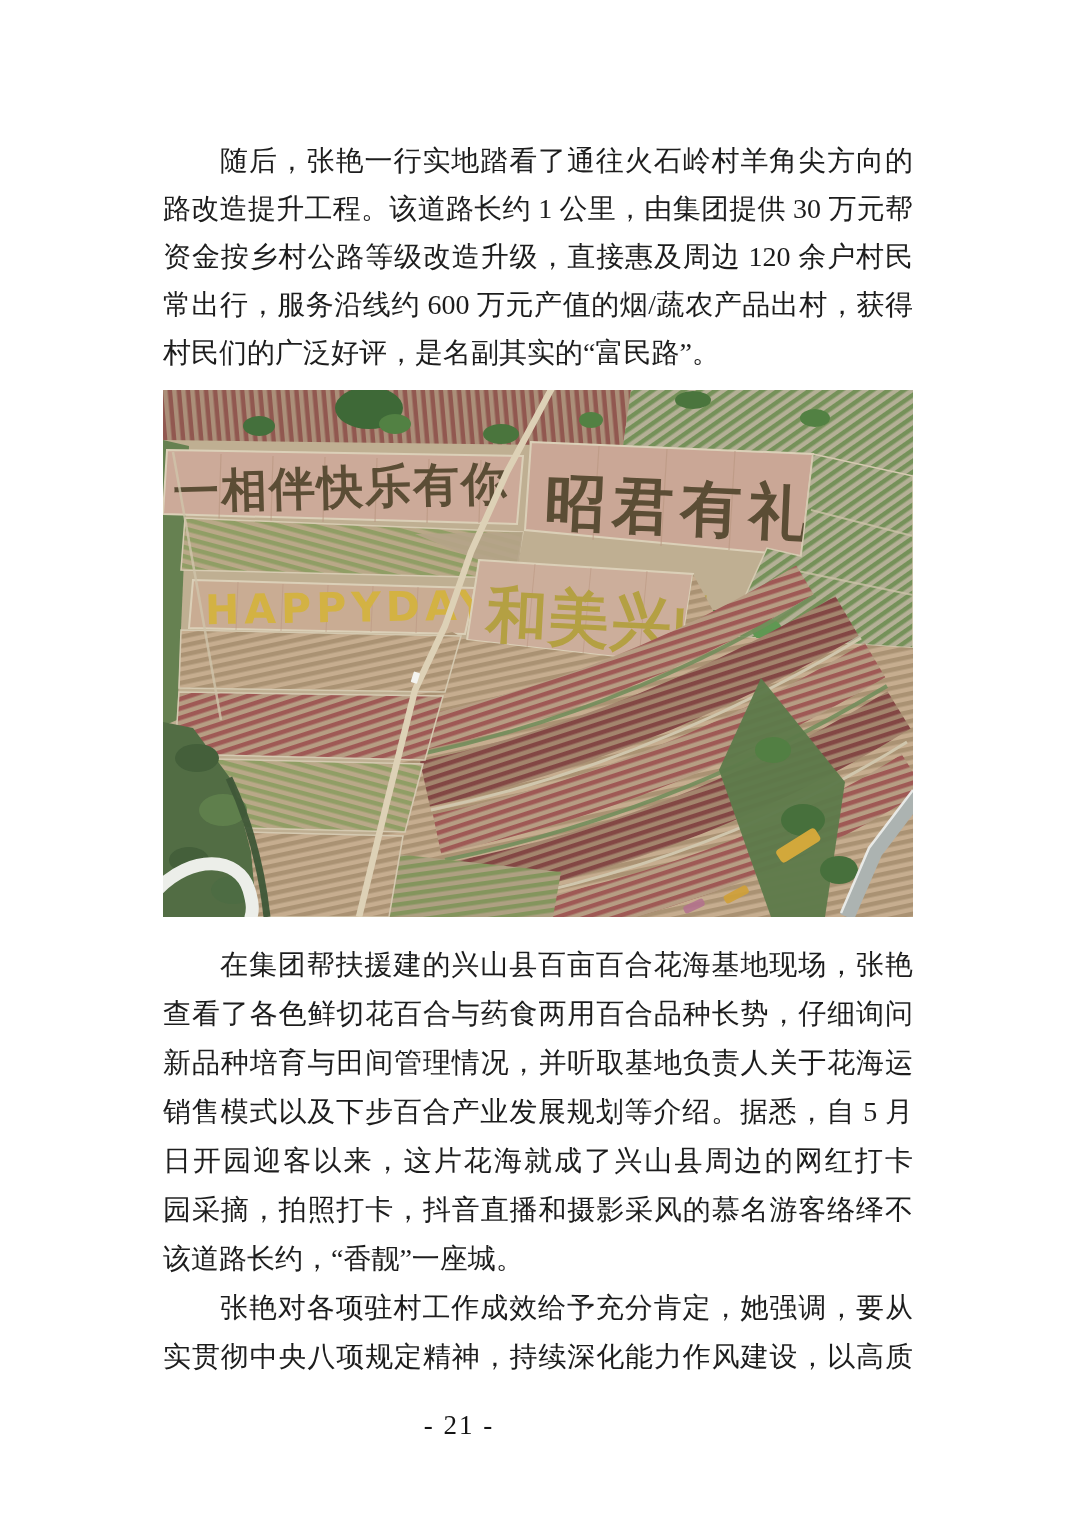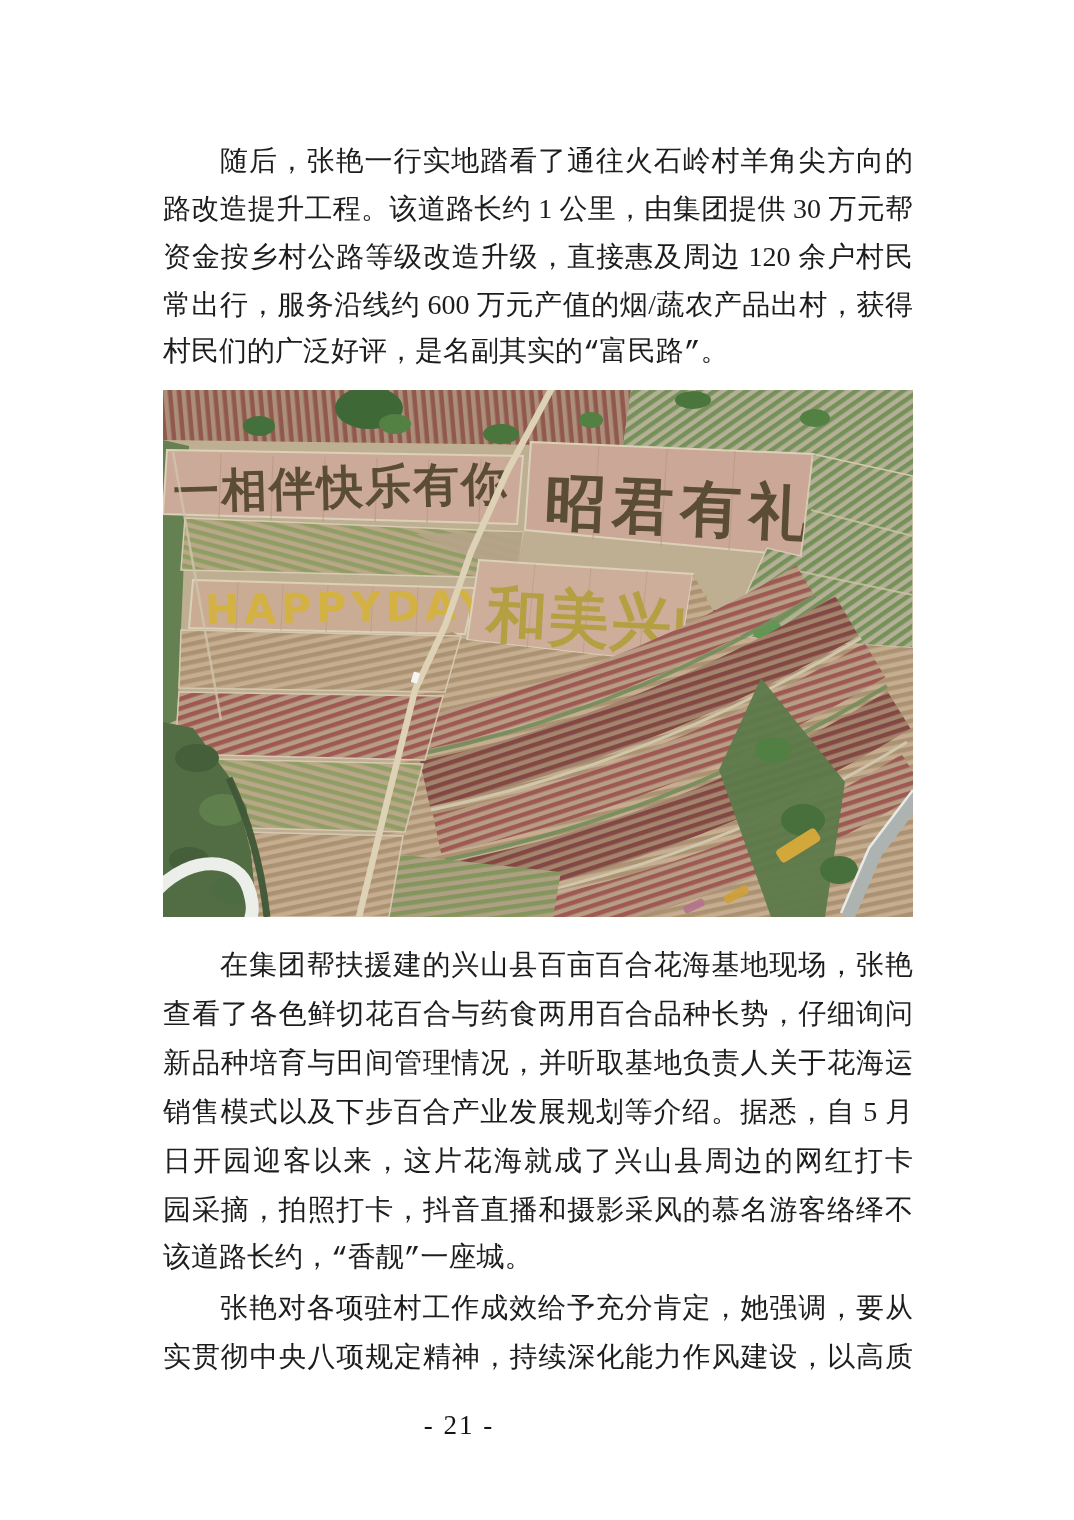--- a/index.html
+++ b/index.html
@@ -10,21 +10,21 @@
   }
   .textblock { position:absolute; left:163px; width:750px; font-size:28px; }
   .p1 { top:137px; }
   .p1 .line { height:48px; line-height:48px; }
   .p2 { top:940px; }
   .p2 .line { height:49px; line-height:49px; }
   .line {
     text-align:justify; text-align-last:justify;
     overflow:hidden; white-space:normal;
   }
-  .line.last { text-align-last:left;font-family:Liberation Mono, monospace; }
+  .line.last { text-align-last:left; }
   .indent { text-indent:57px; }
   .photo {
     position:absolute; left:163px; top:390px; width:750px; height:527px;
     margin:0; padding:0; line-height:0;
   }
   .pagenum {
     position:absolute; top:1410px; left:0; width:918px; text-align:center;
     font-size:27px; line-height:30px; color:#151515; letter-spacing:2px;
   }
   svg text { font-weight:bold; }

